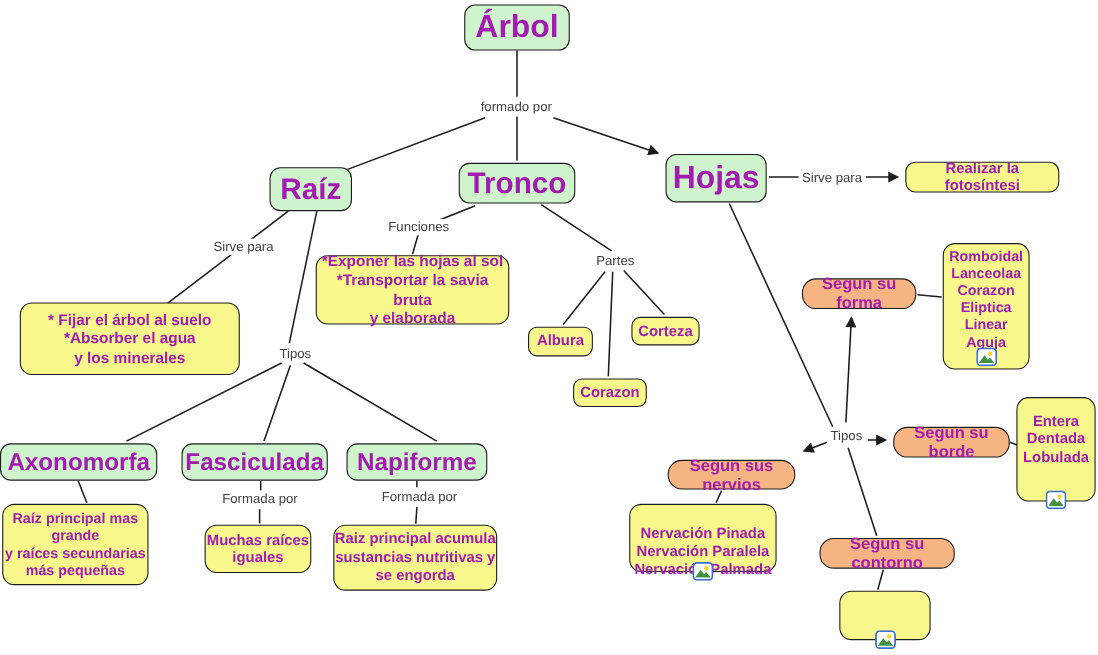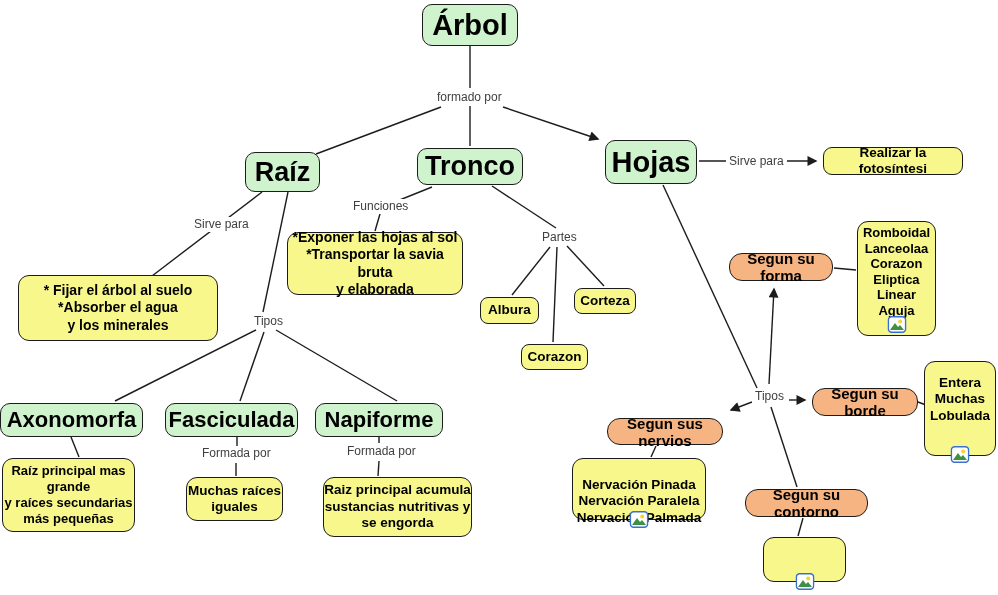--- a/index.html
+++ b/index.html
@@ -1,20 +1,20 @@
 <!DOCTYPE html>
 <html><head>
 <meta charset="utf-8">
 <style>
   html,body{margin:0;padding:0;background:#fff;}
   #canvas{position:relative;width:998px;height:595px;background:#ffffff;
           font-family:"Liberation Sans",sans-serif;overflow:hidden;}
   svg.connectors{position:absolute;left:0;top:0;width:998px;height:595px;}
   .node{position:absolute;box-sizing:border-box;display:flex;flex-direction:column;
-        align-items:center;justify-content:center;text-align:center;color:#000000;
+        align-items:center;justify-content:center;text-align:center;color:#a21caf;
         border:1.7px solid #1c1c1c;}
   .concept{background:#cff3cd;border-radius:10px;font-weight:bold;}
   .detail{background:#f7f78c;border-radius:11px;font-weight:bold;font-size:13.5px;line-height:1.22;text-align:center;}
   .detail .txt{white-space:pre-line;}
   .category{background:#f6b482;border-radius:13px;font-weight:bold;font-size:15px;}
   .linklabel{position:absolute;background:#ffffff;color:#404040;font-size:12px;
              padding:0 3px;white-space:nowrap;line-height:15px;}
   .res-icon{position:absolute;left:50%;transform:translateX(-50%);width:19px;height:17px;}
   .res-icon svg{display:block;width:19px;height:17px;}
 </style>
@@ -109,21 +109,21 @@
   <div class="node detail" style="left:2px;top:458px;width:133px;height:74px;font-size:13px;">
     <span class="txt">Raíz principal mas
 grande
 y raíces secundarias
 más pequeñas</span>
   </div>
   <div class="node detail" style="left:186px;top:477px;width:97px;height:44px;">
     <span class="txt">Muchas raíces
 iguales</span>
   </div>
-  <div class="node detail" style="left:303px;top:477px;width:149px;height:60px;margin-left:20px;">
+  <div class="node detail" style="left:303px;top:477px;width:149px;height:60px;">
     <span class="txt">Raiz principal acumula
 sustancias nutritivas y
 se engorda</span>
   </div>
 
   <div class="node detail" style="left:857px;top:221px;width:79px;height:115px;font-size:13px;line-height:1.2;justify-content:flex-start;padding-top:3px;">
     <span class="txt">Romboidal
 Lanceolaa
 Corazon
 Eliptica
@@ -132,21 +132,21 @@
     <span class="res-icon" style="bottom:2px;">
       <svg viewBox="0 0 19 17">
           <rect x="0.8" y="0.8" width="17.4" height="15.4" rx="3.4" fill="#fff" stroke="#3b6fd4" stroke-width="1.6"></rect>
           <circle cx="12.7" cy="5.6" r="2" fill="#f6d32d"></circle>
           <path d="M2.5 14 L7.5 7 L10.5 11 L12.5 9 L16.5 14 Z" fill="#3f9142"></path>
         </svg>
     </span>
   </div>
   <div class="node detail" style="left:924px;top:361px;width:72px;height:95px;justify-content:flex-start;padding-top:13px;">
     <span class="txt">Entera
-Muchas
+Dentada
 Lobulada</span>
     <span class="res-icon" style="bottom:-8px;">
       <svg viewBox="0 0 19 17">
           <rect x="0.8" y="0.8" width="17.4" height="15.4" rx="3.4" fill="#fff" stroke="#3b6fd4" stroke-width="1.6"></rect>
           <circle cx="12.7" cy="5.6" r="2" fill="#f6d32d"></circle>
           <path d="M2.5 14 L7.5 7 L10.5 11 L12.5 9 L16.5 14 Z" fill="#3f9142"></path>
         </svg>
     </span>
   </div>
   <div class="node detail" style="left:572px;top:458px;width:134px;height:62px;justify-content:flex-start;padding-top:18px;">

